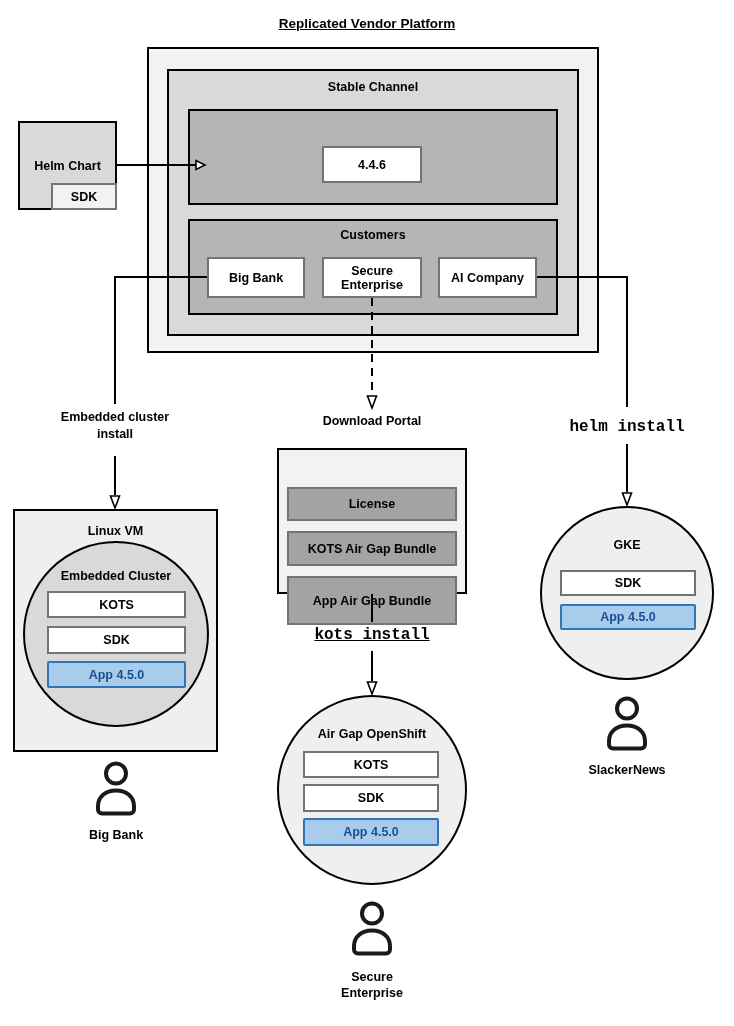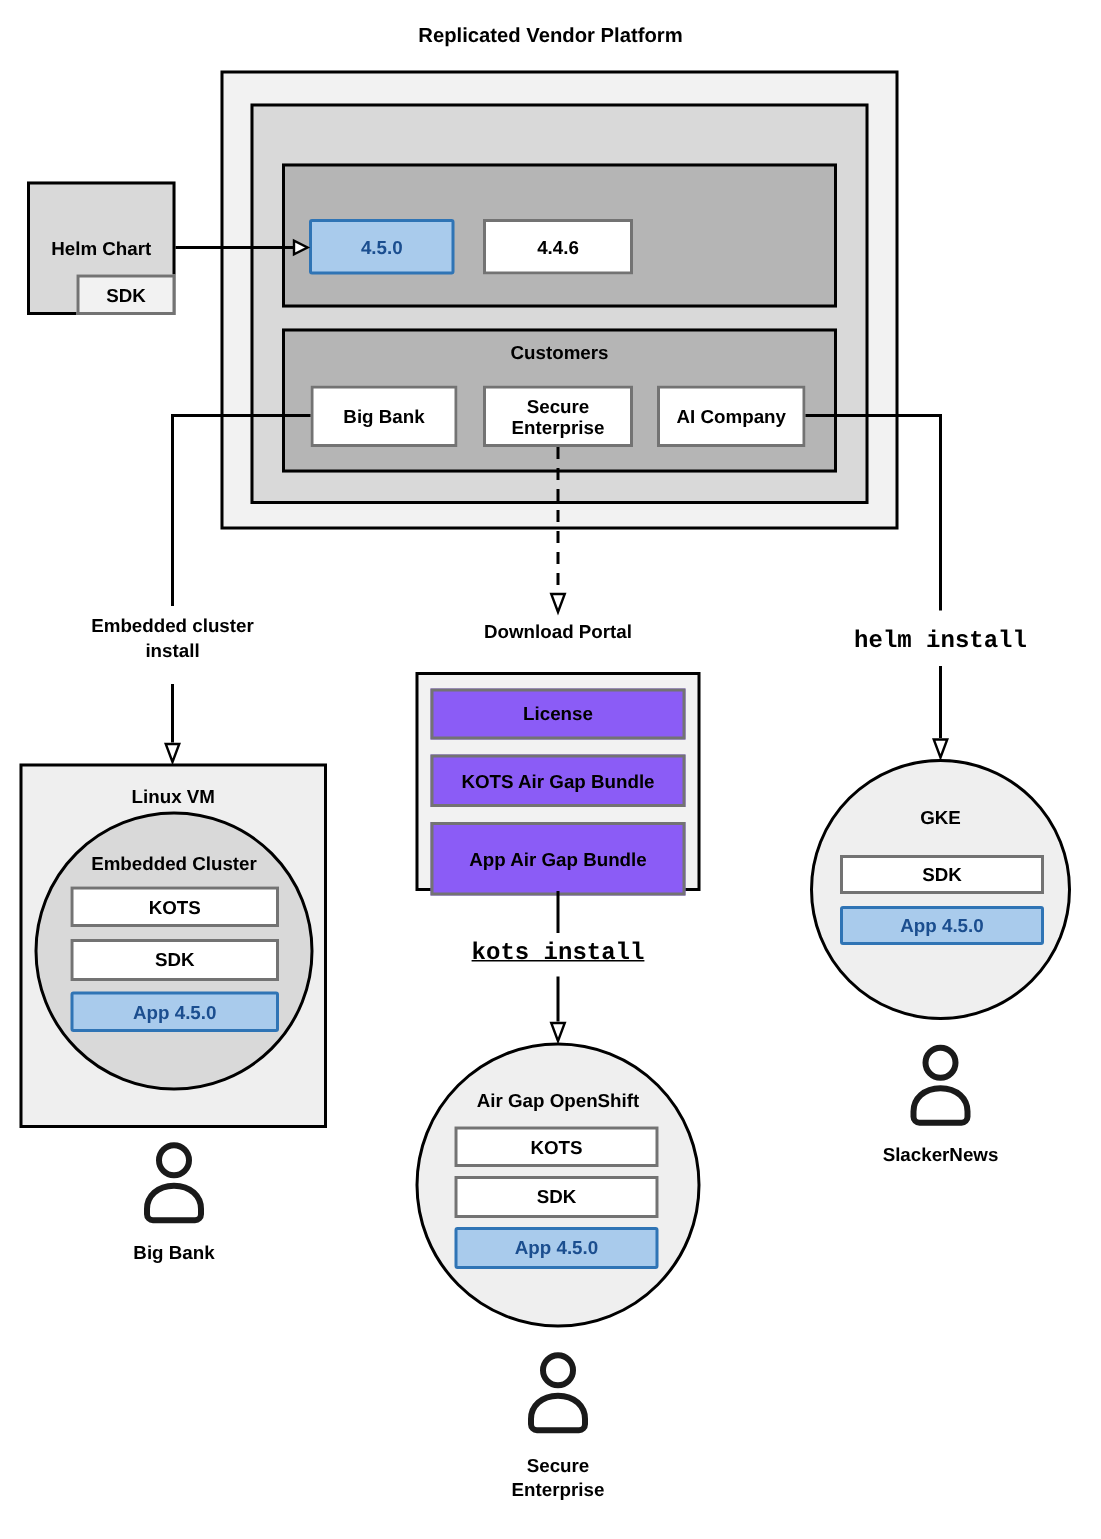--- a/index.html
+++ b/index.html
@@ -13,49 +13,49 @@
   .light{background:#f2f2f2;}
   .mid{background:#d9d9d9;}
   .dark{background:#b5b5b5;}
   .vlight{background:#efefef;}
   
   .node{
     border:2px solid #737373;background:#fff;
     display:flex;align-items:center;justify-content:center;text-align:center;
     font-weight:bold;font-size:12.5px;line-height:14px;
   }
-  .node.graybox{background:#8b5cf6;}
+  .node.graybox{background:#a3a3a3;margin-top:28px;}
   .node.lightbox{background:#f2f2f2;}
   .hl{
     background:#a9cbec;border:2px solid #2f74b5;color:#1b4e8f;border-radius:2px;
   }
   .circle{border:2px solid #000;border-radius:50%;}
   .title{
     position:absolute;text-align:center;font-weight:bold;font-size:12.5px;line-height:15px;
   }
-  .main-title{font-size:13.5px;}
+  .main-title{font-size:13.5px;text-decoration:underline;}
   .mono{
     font-family:"Liberation Mono","DejaVu Sans Mono",monospace;
     font-weight:bold;font-size:16px;letter-spacing:0;
   }
   svg.overlay{position:absolute;left:0;top:0;pointer-events:none;}
   .user-icon{position:absolute;}
 </style>
 </head>
 <body>
 
 <div class="abs" style="left:0;top:0;width:734px;height:1026px;">
 
   <div class="title main-title" style="left:0px;top:16px;width:734px;">Replicated Vendor Platform</div>
 
   <div class="abs panel light" style="left:147px;top:47px;width:452px;height:306px;"></div>
   <div class="abs panel mid" style="left:167px;top:69px;width:412px;height:267px;"></div>
+  <div class="title" style="left:167px;top:80px;width:412px;">Stable Channel</div>
 
   <div class="abs panel dark" style="left:188px;top:109px;width:370px;height:96px;"></div>
-  <div class="abs node hl" style="left:206px;top:146px;width:97px;height:37px;">4.5.0</div>
   <div class="abs node" style="left:322px;top:146px;width:100px;height:37px;">4.4.6</div>
 
   <div class="abs panel dark" style="left:188px;top:219px;width:370px;height:96px;"></div>
   <div class="title" style="left:188px;top:228px;width:370px;">Customers</div>
   <div class="abs node" style="left:207px;top:257px;width:98px;height:41px;">Big Bank</div>
   <div class="abs node" style="left:438px;top:257px;width:99px;height:41px;">AI Company</div>
   <div class="abs node" style="left:322px;top:257px;width:100px;height:41px;">
     <span style="width:72px;">Secure Enterprise</span>
   </div>
 

